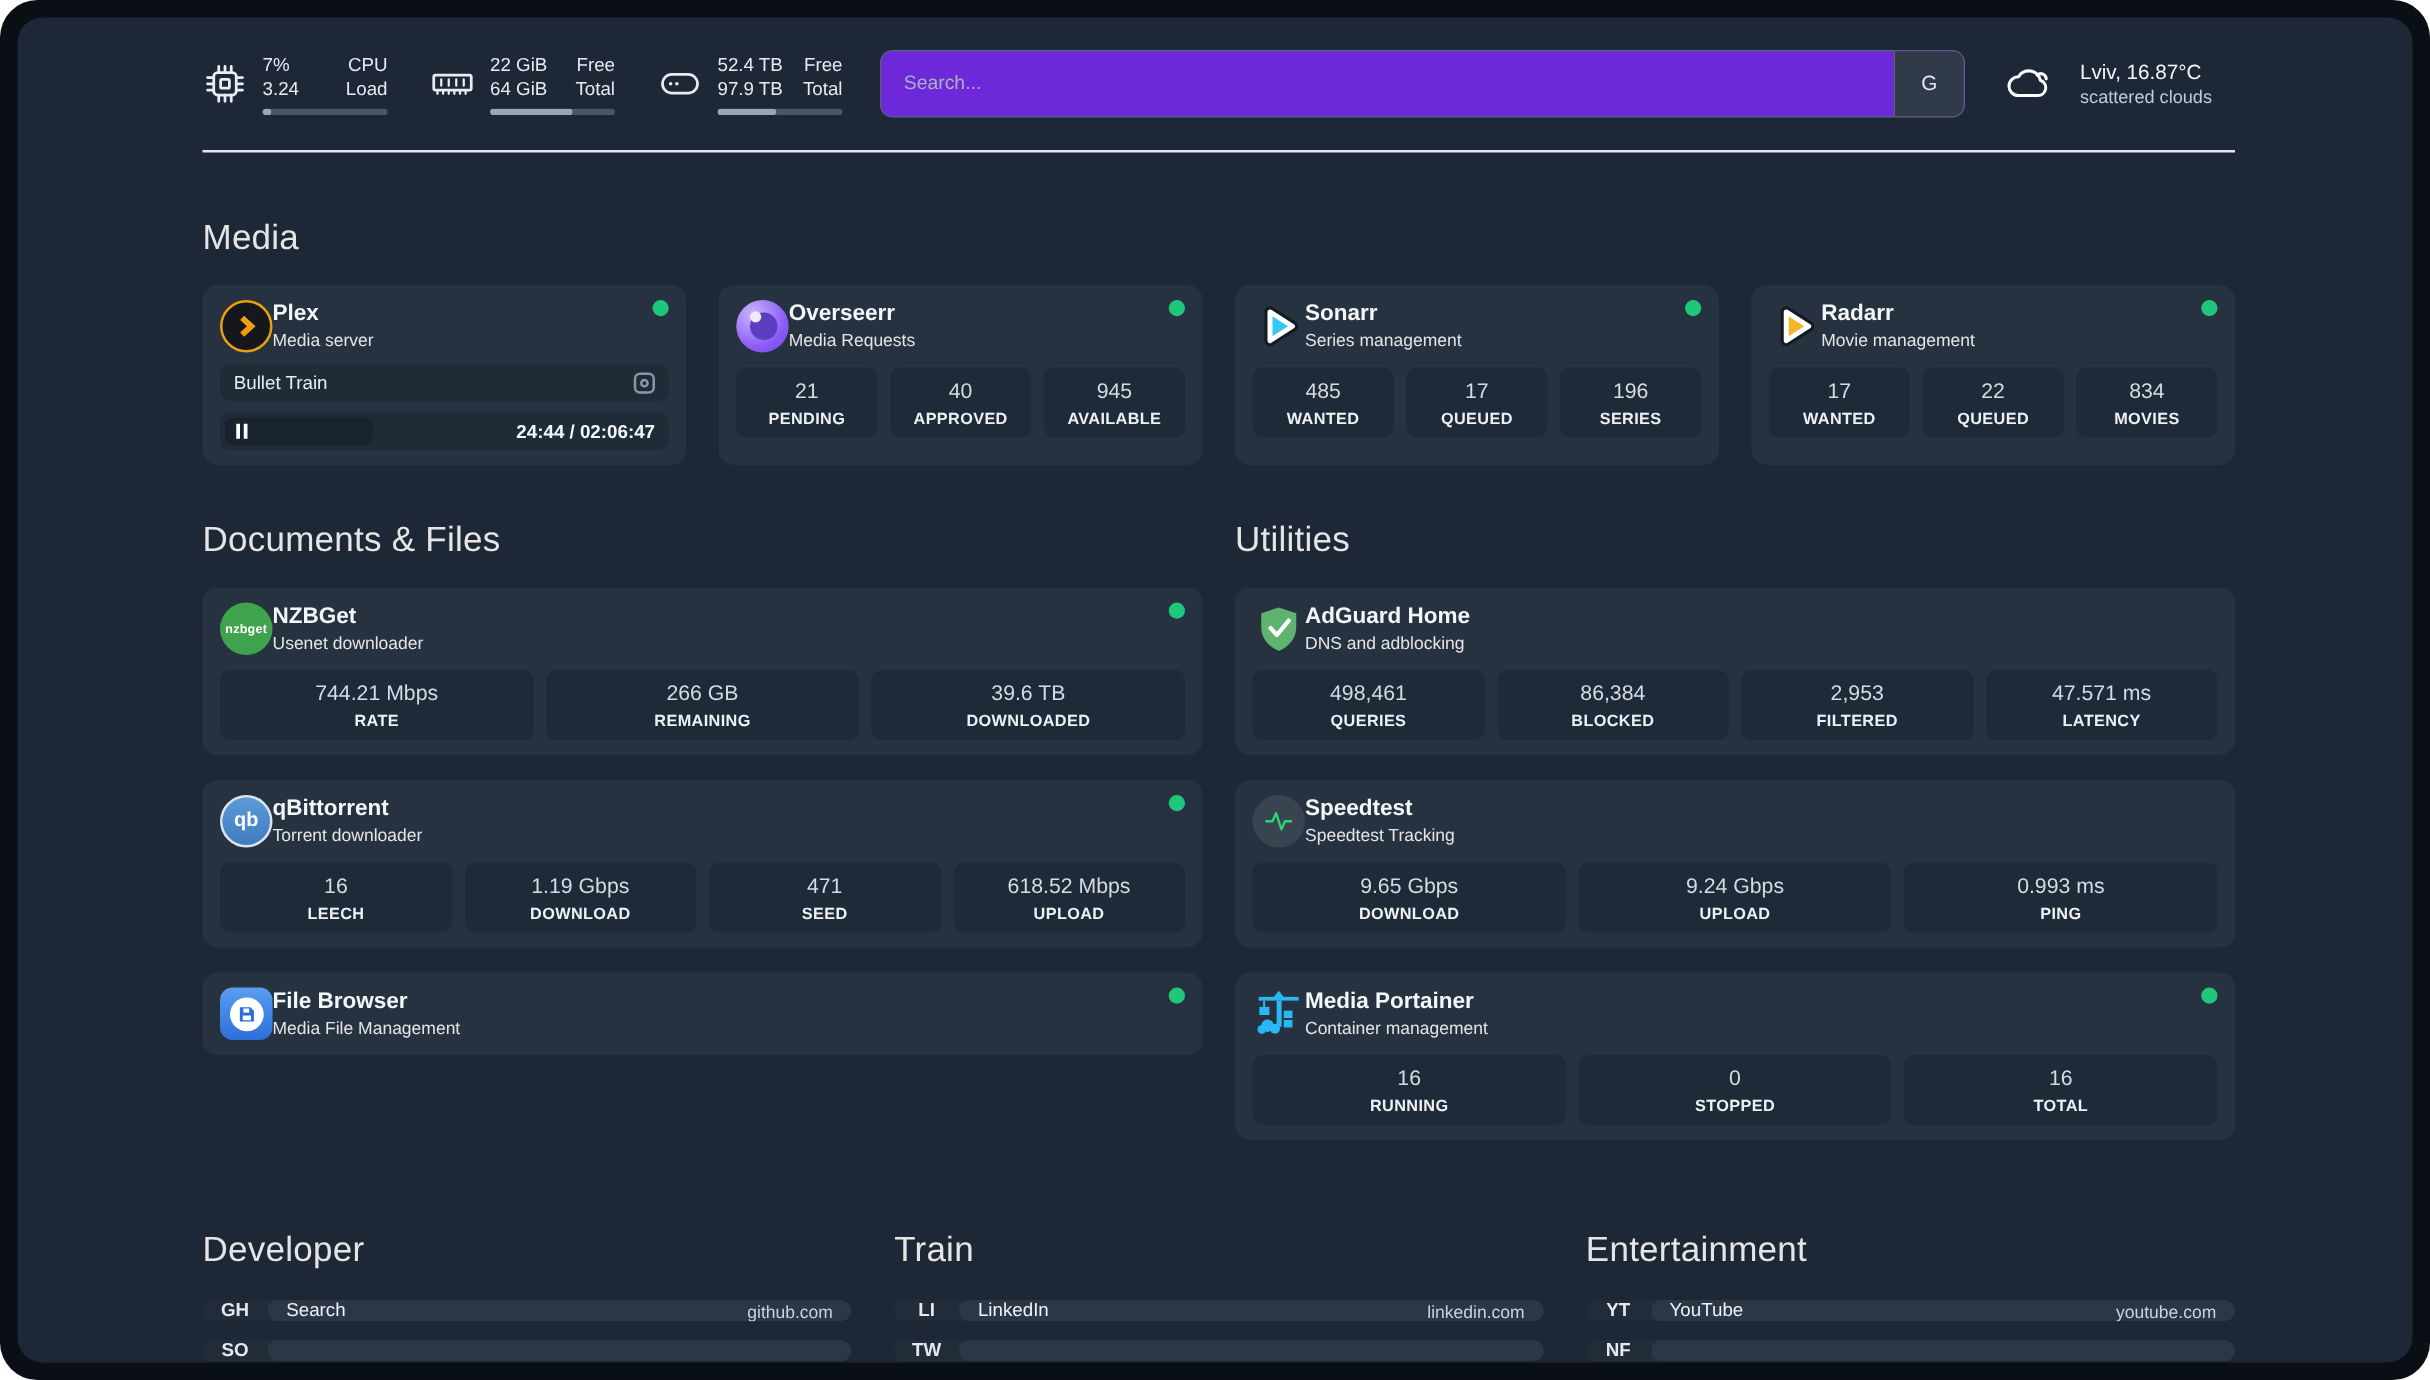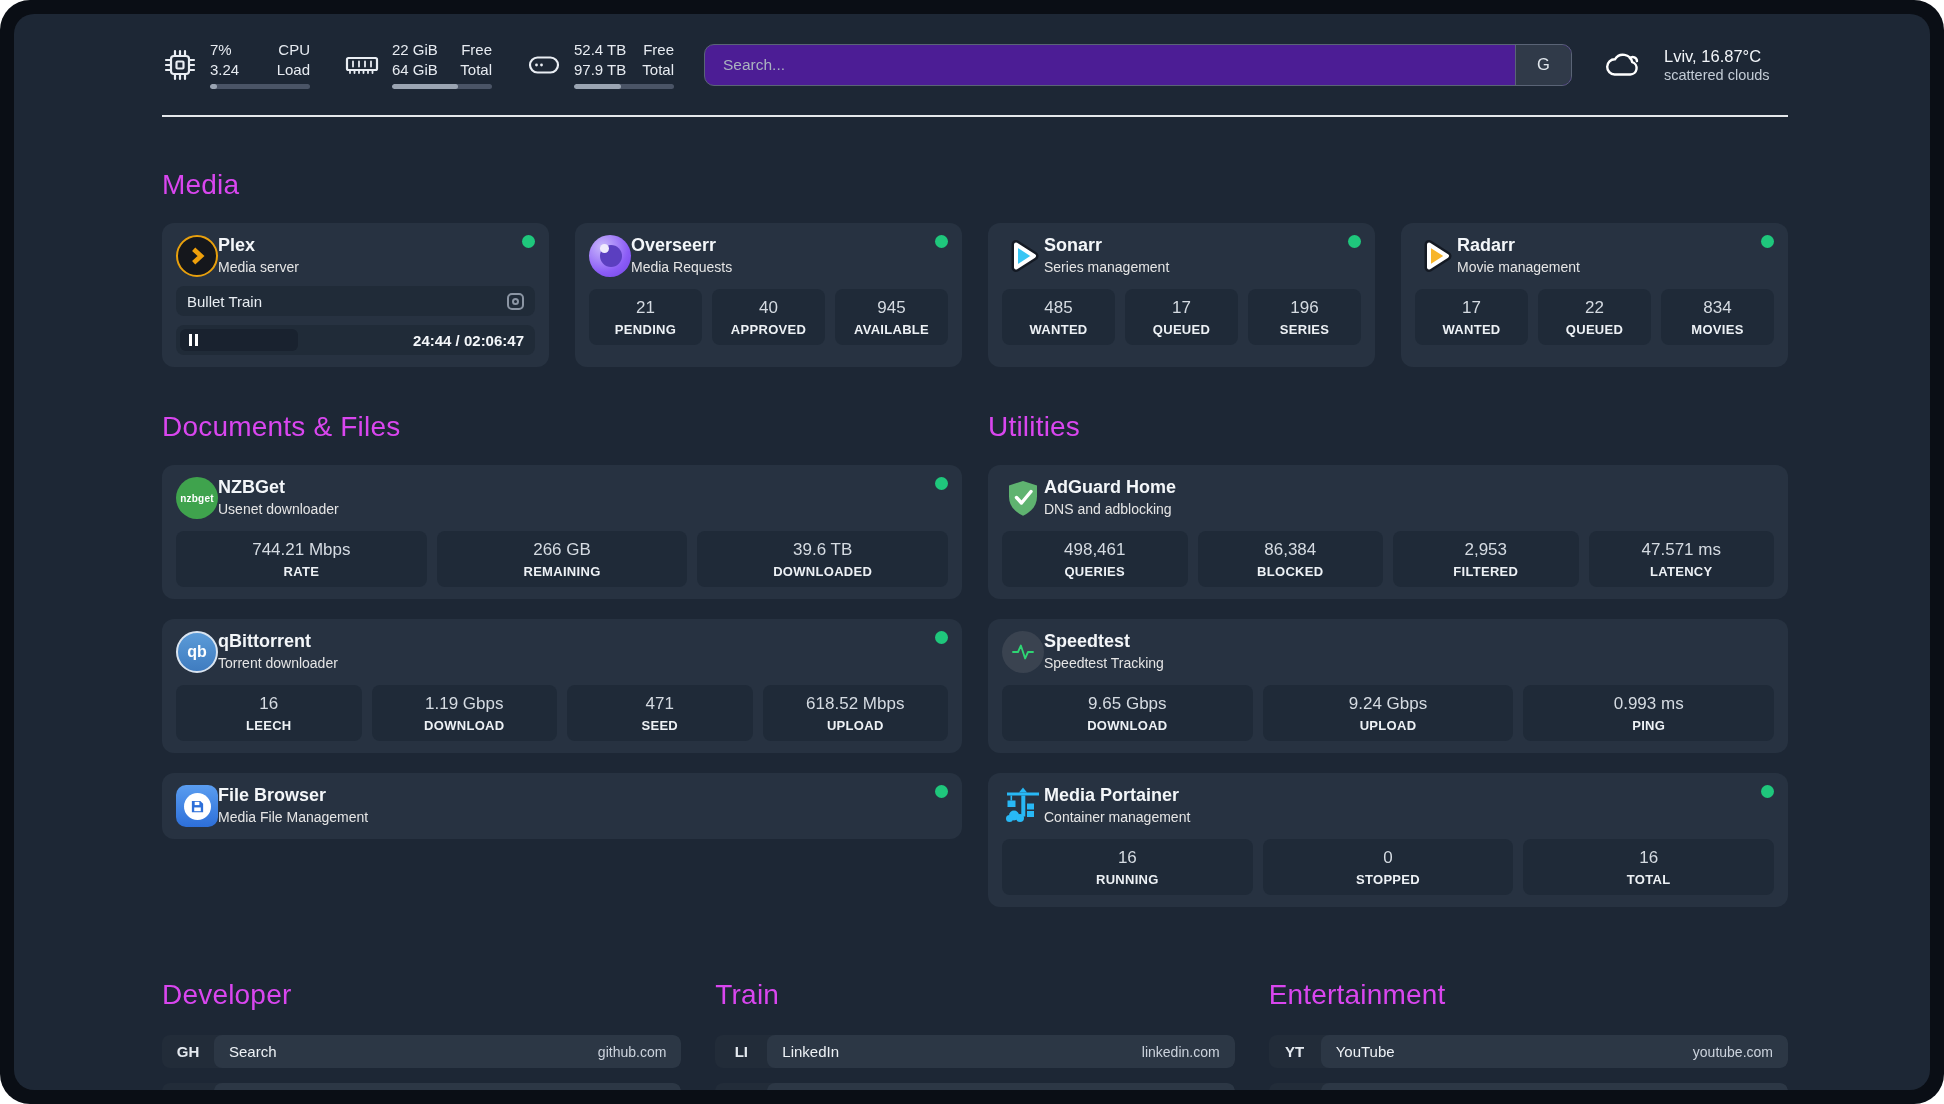--- a/index.html
+++ b/index.html
@@ -13,37 +13,37 @@
   .topbar { display:flex; align-items:center; gap:30px; margin-top:8px; }
   .stats { display:flex; gap:34px; flex:none; }
   .stat { display:flex; gap:12px; align-items:center; }
   .hw-icon { width:36px; height:36px; flex:none; display:flex; align-items:center; justify-content:center; }
   .hw-icon svg { width:36px; height:36px; stroke:#e9edf3; fill:none; stroke-width:2.2; stroke-linecap:round; }
   .stat-info { width:100px; font-size:15px; color:#e7ebf1; }
   .stat-line { display:flex; justify-content:space-between; line-height:1.3; }
   .stat-track { margin-top:5px; height:5px; border-radius:3px; background:#4a5466; overflow:hidden; }
   .stat-fill { height:100%; border-radius:3px; background:#9aa4b2; }
 
-  .search { flex:1; display:flex; height:42px; background:#4c1d95; border:1.5px solid #5a6476;
+  .search { flex:1; display:flex; height:54px; background:#6d28d9; border:1.5px solid #5a6476;
     border-radius:10px; overflow:hidden; }
   .search input { flex:1; background:transparent; border:none; outline:none; color:#dfe5ec;
     font-size:15.5px; padding:0 18px; font-family:"Liberation Sans",sans-serif; }
   .search input::placeholder { color:#aab3bf; }
   .g-btn { width:56px; flex:none; background:#303a49; border:none; border-left:1.5px solid #5a6476;
     color:#e2e8ee; font-size:16.5px; cursor:pointer; font-family:"Liberation Sans",sans-serif; }
 
   .weather { display:flex; align-items:center; gap:20px; flex:none; min-width:186px; }
   .weather svg { width:42px; height:42px; stroke:#ffffff; fill:none; stroke-width:2.3; }
   .weather-title { font-size:16.5px; color:#f2f5f9; line-height:1.3; }
   .weather-sub { font-size:14.5px; color:#c3ccd6; }
 
   .divider { height:2px; background:#e4e7eb; margin-top:26px; border:none; }
 
   
-  .section-title { font-size:28px; font-weight:500; color:#d946ef; letter-spacing:.2px; }
+  .section-title { font-size:28px; font-weight:500; color:#e5e5e5; letter-spacing:.2px; }
   .media-section { margin-top:52px; }
   .grid-media { display:grid; grid-template-columns:repeat(4,1fr); gap:26px; margin-top:22px; }
 
   .card { background:var(--card-bg,#273241); border-radius:12px; padding:12px 14px; cursor:pointer; }
   .card-head { display:flex; align-items:flex-start; }
   .app-icon { width:42px; height:42px; flex:none; border-radius:50%; position:relative;
     display:flex; align-items:center; justify-content:center; }
   .app-meta { min-width:0; }
   .app-name { font-size:18px; font-weight:600; color:#f3f6f9; white-space:nowrap; }
   .app-desc { font-size:14px; color:#e5e5e5; margin-top:3px; white-space:nowrap; }
@@ -68,21 +68,21 @@
   .pause-icon { width:9px; height:12px; border-left:3px solid #fff; border-right:3px solid #fff; }
   .np-time { margin-left:auto; font-weight:700; font-size:15px; color:#f4f7fa; }
 
   .two-col { display:grid; grid-template-columns:1fr 1fr; gap:26px; margin-top:44px; }
   .col .section-title { margin-bottom:22px; }
   .col .card { margin-bottom:20px; }
 
   .three-col { display:grid; grid-template-columns:repeat(3,1fr); gap:34px; margin-top:52px; }
   .bm-group .section-title { margin-bottom:24px; }
   .link-row { display:flex; align-items:stretch; background:#222c39; border-radius:8px;
-    margin-bottom:15px; height:33px; overflow:hidden; cursor:pointer; }
+    margin-bottom:15px; height:17px; overflow:hidden; cursor:pointer; }
   .link-abbr { width:52px; flex:none; display:flex; align-items:center; justify-content:center;
     font-size:15px; font-weight:600; color:#e4e9ef; }
   .link-bar { flex:1; background:#2c3745; border-radius:8px; display:flex; align-items:center; padding:0 15px; min-width:0; }
   .link-name { font-size:15px; color:#eef2f6; white-space:nowrap; }
   .link-url { margin-left:auto; font-size:14px; color:#ccd3dd; white-space:nowrap; }
 
   
   .plex-icon { background:#15171c; border:2px solid var(--accent-plex,#e8a00d); }
   .plex-icon svg { width:24px; height:24px; }
   .overseerr-icon { background:radial-gradient(circle at 32% 28%, #c9b8fb, #8b5cf6 62%, #7144e4); }

